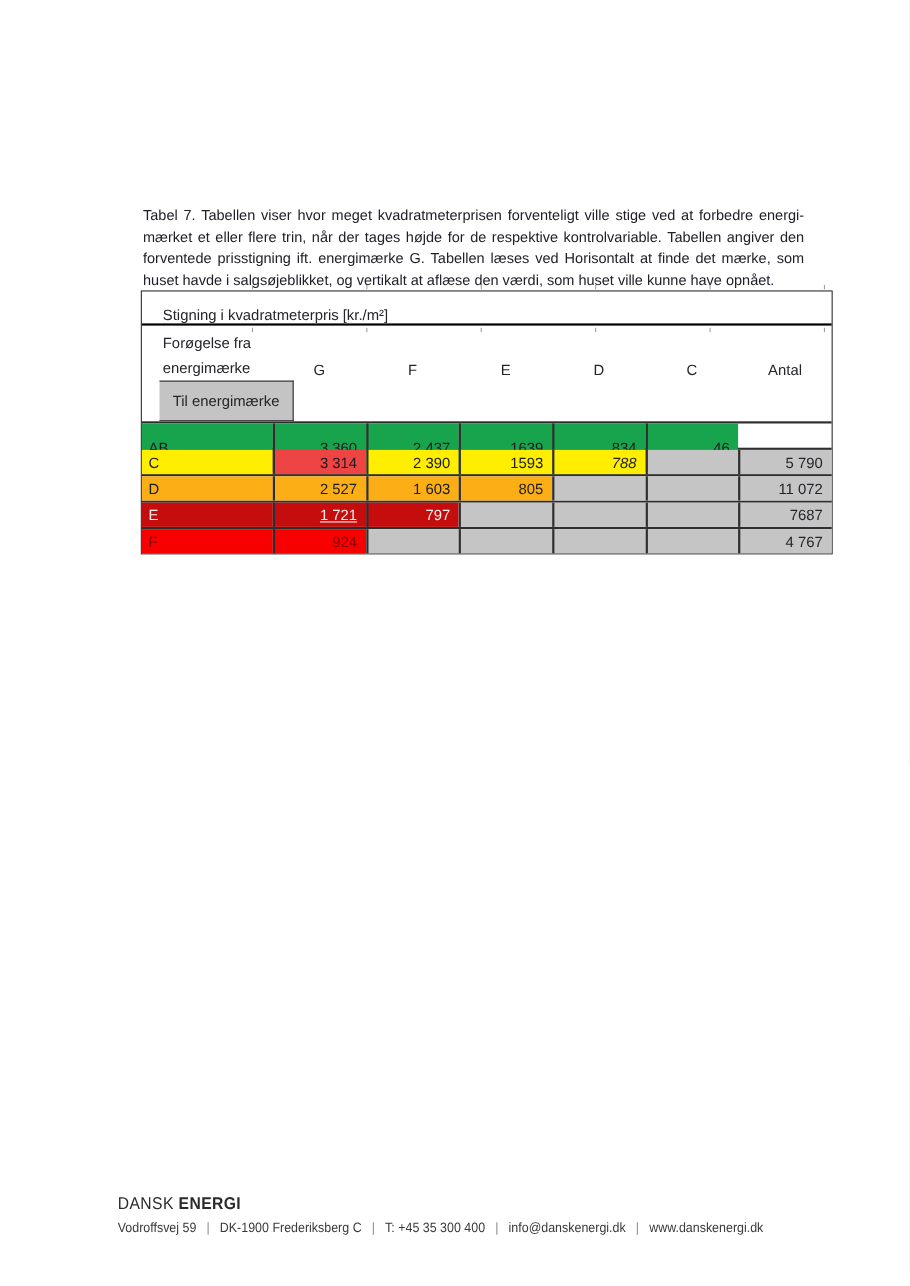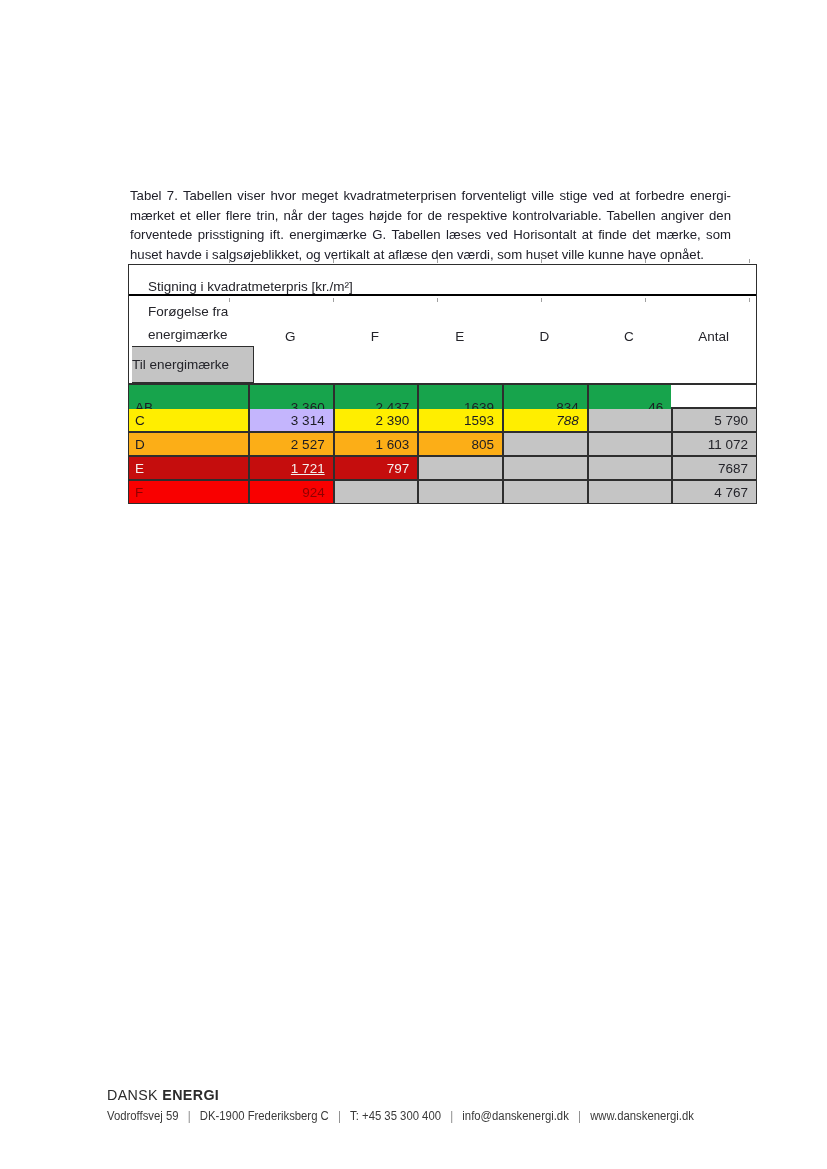--- a/index.html
+++ b/index.html
@@ -44,24 +44,24 @@
   }
   .from-label {
     padding:4px 0 3px 19px; font-size:13.5px; line-height:23px; width:110px;
   }
   .col-letter {
     text-align:center; font-size:13.5px; padding-bottom:5px;
   }
 
   .row-tilbox { height:37px; position:relative; }
   .til-box {
-    position:absolute; left:3px; top:0; width:122px; height:37px;
+    position:absolute; left:16px; top:0; width:122px; height:37px;
     background:#c4c4c4;
     border:1.5px solid #2e2e2e; border-left:none;
-    display:flex; align-items:center; padding-left:0;
+    display:flex; align-items:center; padding-left:12px;
     font-size:13.5px;
   }
 
   .drow {
     display:grid; grid-template-columns:119px repeat(6,1fr);
     height:24px; border-top:2px solid #2e2e2e;
   }
   .cell { display:flex; align-items:center; font-size:13.5px; overflow:hidden; }
   .cell + .cell { border-left:2px solid #2e2e2e; }
   .cell.lbl { justify-content:flex-start; padding-left:6px; }
@@ -116,21 +116,21 @@
           <div class="cell lbl" style="background: rgb(23, 164, 76); color: rgb(28, 28, 36);">AB</div>
           <div class="cell val" style="background: rgb(23, 164, 76); color: rgb(28, 28, 36);">3 360</div>
           <div class="cell val" style="background: rgb(23, 164, 76); color: rgb(28, 28, 36);">2 437</div>
           <div class="cell val" style="background: rgb(23, 164, 76); color: rgb(28, 28, 36);">1639</div>
           <div class="cell val" style="background: rgb(23, 164, 76); color: rgb(28, 28, 36);">834</div>
           <div class="cell val" style="background: rgb(23, 164, 76); color: rgb(28, 28, 36);">46</div>
           <div class="cell val antal" style="background: #0ea5e9; color: rgb(36, 36, 42); margin-top: 44px;">1 010</div>
         </div>
         <div class="drow">
           <div class="cell lbl" style="background: rgb(255, 238, 0); color: rgb(28, 28, 36);">C</div>
-          <div class="cell val" style="background: #c4b5fd; color: rgb(28, 28, 36);">3 314</div>
+          <div class="cell val" style="background: #ef4444; color: rgb(28, 28, 36);">3 314</div>
           <div class="cell val" style="background: rgb(255, 238, 0); color: rgb(28, 28, 36);">2 390</div>
           <div class="cell val" style="background: rgb(255, 238, 0); color: rgb(28, 28, 36);">1593</div>
           <div class="cell val" style="background: rgb(255, 238, 0); color: rgb(28, 28, 36); font-style: italic;">788</div>
           <div class="cell val empty" style="background: rgb(197, 197, 197);"></div>
           <div class="cell val antal" style="background: rgb(197, 197, 197); color: rgb(36, 36, 42);">5 790</div>
         </div>
         <div class="drow">
           <div class="cell lbl" style="background: rgb(252, 174, 23); color: rgb(28, 28, 36);">D</div>
           <div class="cell val" style="background: rgb(252, 174, 23); color: rgb(28, 28, 36);">2 527</div>
           <div class="cell val" style="background: rgb(252, 174, 23); color: rgb(28, 28, 36);">1 603</div>

